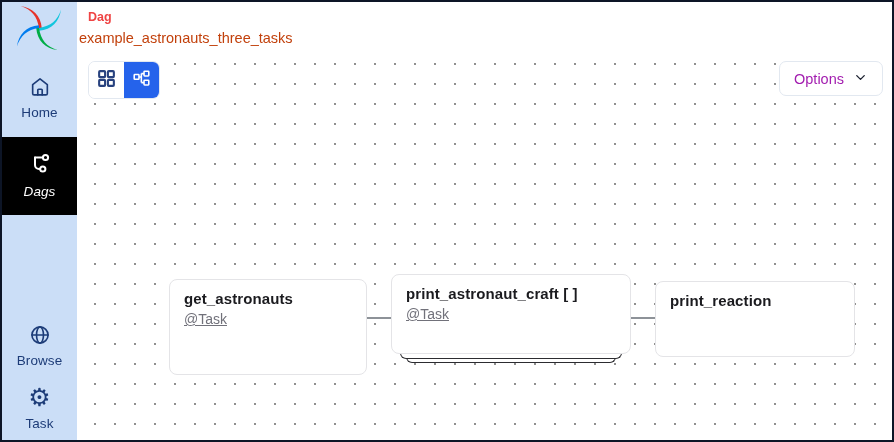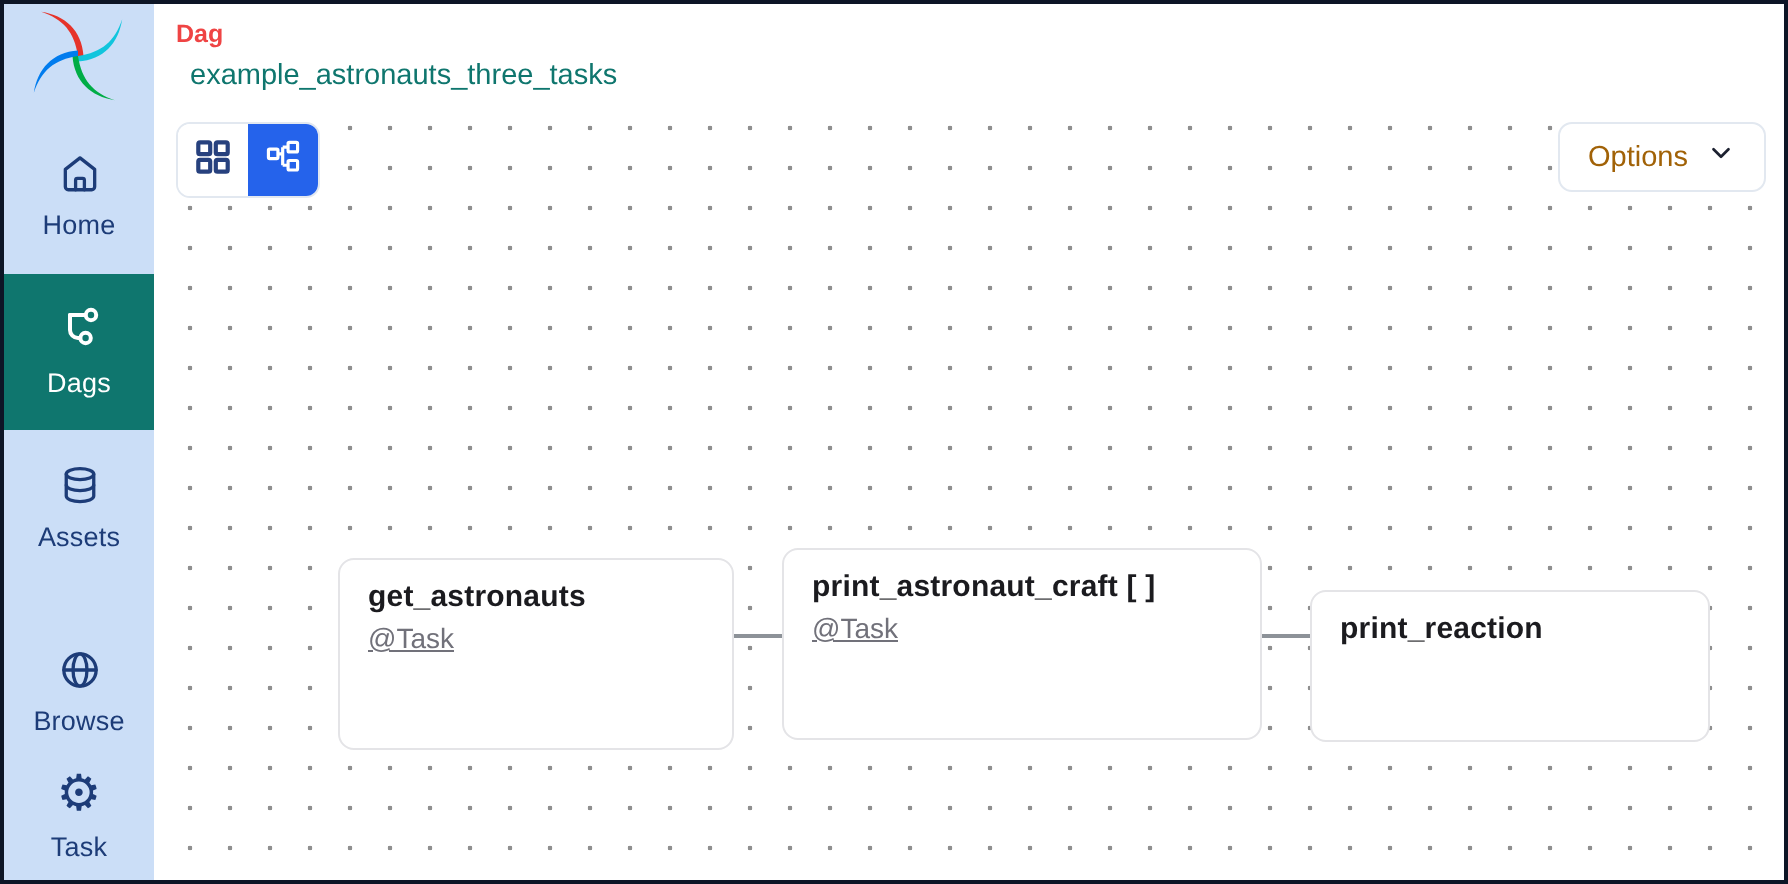--- a/index.html
+++ b/index.html
@@ -19,33 +19,33 @@
     background:#cbdef7; color:#1d3c78;
   }
   .logo { position:absolute; top:3px; left:13px; width:48px; height:46px; cursor:pointer; }
   .nav-item {
     position:absolute; left:0; width:100%;
     display:flex; flex-direction:column; align-items:center; justify-content:center;
     gap:7px; color:#1d3c78; cursor:pointer;
   }
   .nav-item .nav-label { font-size:13.5px; font-weight:500; letter-spacing:.1px; }
   .nav-item svg, .nav-item .uglyph { display:block; }
-  .nav-item.active { background:#0f766e; color:#ffffff; }
+  .nav-item.active { background:#000000; color:#ffffff;font-style:italic; }
   .pos-home   { top:56px;  height:79px; }
   .pos-dags   { top:135px; height:78px; }
   .pos-assets { top:213px; height:78px; }
   .pos-browse { top:304px; height:79px; }
   .pos-admin  { top:370px; height:72px; }
   .uglyph { font-size:25px; line-height:24px; }
 
   
   .main { position:absolute; left:75px; top:0; right:0; bottom:0; background:#fff; }
   .hdr { position:absolute; left:0; top:0; right:0; height:55px; background:#fff; }
   .breadcrumb { position:absolute; left:11px; top:8px; font-size:12.5px; font-weight:700; color:#ef4444; }
-  .dag-title  { position:absolute; left:18px; top:28px; font-size:14.5px; font-weight:400; color:#0f766e; }
+  .dag-title  { position:absolute; left:2px; top:28px; font-size:14.5px; font-weight:400; color:#c2410c; }
 
   
   .canvas {
     position:absolute; left:0; top:55px; right:0; bottom:0;
     background-color:#ffffff;
     background-image: radial-gradient(circle, #8f8f8f 1.05px, transparent 1.3px);
     background-size: 20px 20px;
     background-position: 8px 17px;
   }
 
@@ -58,35 +58,35 @@
     width:35px; height:36px; display:flex; align-items:center; justify-content:center;
     background:#ffffff; color:#27417e; border:none; cursor:pointer;
   }
   .toggle-btn.selected { background:#2563eb; color:#ffffff; }
 
   
   .options-btn {
     position:absolute; right:9px; top:4px; height:35px; padding:0 14px;
     display:flex; align-items:center; gap:9px;
     background:#ffffff; border:1px solid #e2e8f0; border-radius:7px;
-    font-size:14.5px; font-weight:500; color:#a16207; cursor:pointer;
+    font-size:14.5px; font-weight:500; color:#a21caf; cursor:pointer;
     font-family: inherit;
   }
 
   
   .task-node {
     position:absolute; background:#ffffff;
     border:1px solid #e4e4e7; border-radius:8px;
     padding:10px 14px; z-index:3; cursor:pointer;
   }
   .node-title { font-size:15px; font-weight:700; color:#1b1b1f; letter-spacing:.1px; white-space:nowrap; }
   .node-subtitle { font-size:14px; color:#71717a; margin-top:4px; white-space:nowrap;text-decoration:underline; }
   .n1 { left:92px;  top:222px; width:198px; height:96px; }
-  .n2 { left:314px; top:217px; width:240px; height:96px; }
-  .n3 { left:578px; top:238px; width:200px; height:76px; }
+  .n2 { left:314px; top:217px; width:240px; height:80px; }
+  .n3 { left:578px; top:224px; width:200px; height:76px; }
 
   
   .stack-layer {
     position:absolute; background:#ffffff;
     border:1px solid #2c2c30; border-top:none;
   }
   .stack-1 { left:323px; top:296px; width:222px; height:6px;  border-radius:0 0 7px 7px; z-index:2; }
   .stack-2 { left:329px; top:296px; width:210px; height:10px; border-radius:0 0 6px 6px; z-index:1; }
 
   
@@ -126,30 +126,20 @@
         <svg width="24" height="24" viewBox="0 0 24 24" fill="none" stroke="currentColor" stroke-width="2" stroke-linecap="round">
           <path d="M7 4.5 H14.4"></path>
           <circle cx="17.5" cy="4.5" r="2.6"></circle>
           <path d="M7 4.5 V12 a4 4 0 0 0 4 4 h0.6"></path>
           <circle cx="14.8" cy="16" r="2.6"></circle>
         </svg>
       </span>
       <span class="nav-label">Dags</span>
     </div>
 
-    <div class="nav-item pos-assets">
-      <span>
-        <svg width="22" height="22" viewBox="0 0 24 24" fill="none" stroke="currentColor" stroke-width="1.8" stroke-linecap="round">
-          <ellipse cx="12" cy="5.5" rx="7.5" ry="3"></ellipse>
-          <path d="M4.5 5.5 v6 c0 1.66 3.36 3 7.5 3 s7.5 -1.34 7.5 -3 v-6"></path>
-          <path d="M4.5 11.5 v6 c0 1.66 3.36 3 7.5 3 s7.5 -1.34 7.5 -3 v-6"></path>
-        </svg>
-      </span>
-      <span class="nav-label">Assets</span>
-    </div>
 
     <div class="nav-item pos-browse">
       <span>
         <svg width="22" height="22" viewBox="0 0 24 24" fill="none" stroke="currentColor" stroke-width="1.8" stroke-linecap="round">
           <circle cx="12" cy="12" r="8.8"></circle>
           <ellipse cx="12" cy="12" rx="3.8" ry="8.8"></ellipse>
           <path d="M3.2 12 H20.8"></path>
         </svg>
       </span>
       <span class="nav-label">Browse</span>

